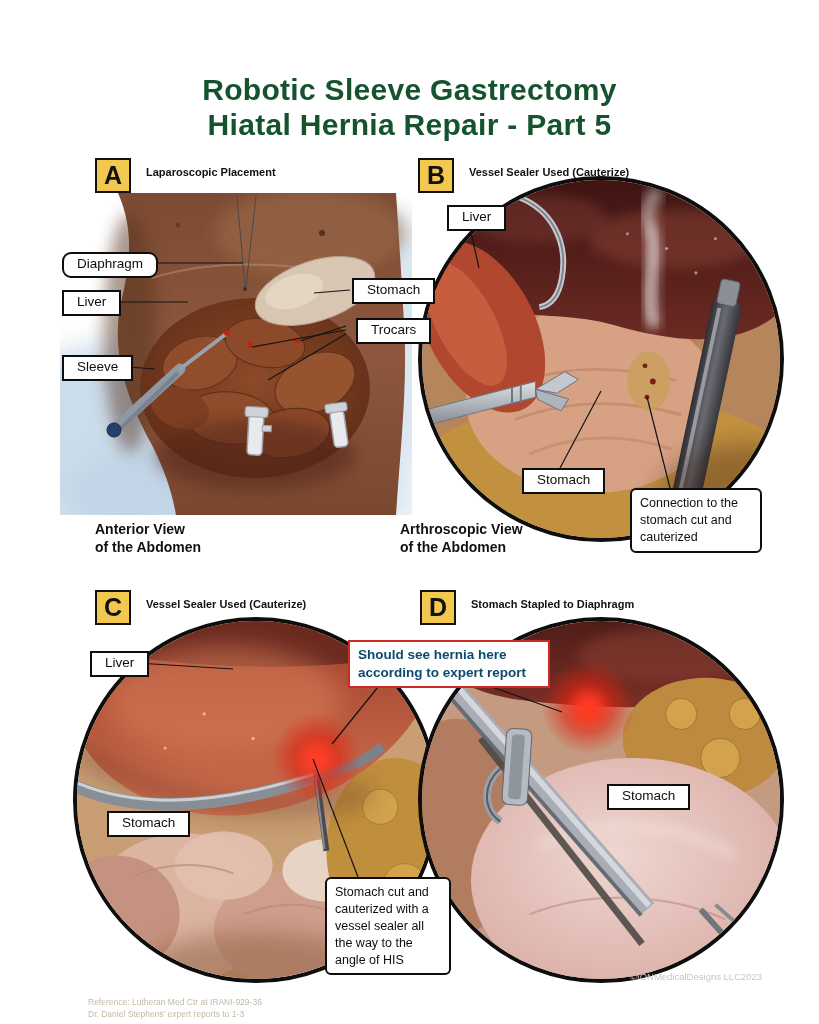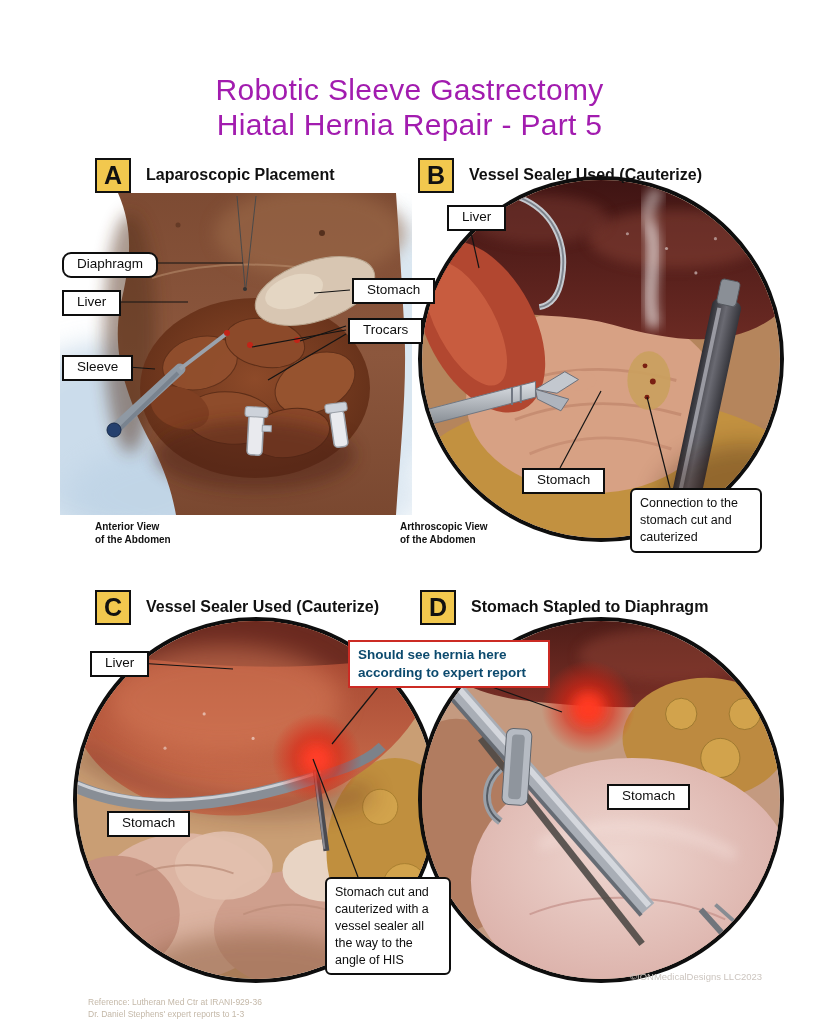--- a/index.html
+++ b/index.html
@@ -1,24 +1,24 @@
 <!DOCTYPE html>
 <html><head>
 <meta charset="utf-8">
 <style>
   html,body{margin:0;padding:0;background:#fff;}
   #page{position:relative;width:819px;height:1024px;background:#ffffff;overflow:hidden;
         font-family:"Liberation Sans",sans-serif;color:#111;}
   .title{position:absolute;left:0;right:0;top:72px;text-align:center;
-         font-weight:normal;font-size:30px;line-height:35px;color:#a21caf;letter-spacing:.3px;}
+         font-weight:bold;font-size:30px;line-height:35px;color:#14532d;letter-spacing:.3px;}
   .badge{position:absolute;width:32px;height:31px;background:#F2C84E;border:2.5px solid #111;
          display:flex;align-items:center;justify-content:center;
          font-weight:bold;font-size:25px;z-index:4;}
-  .phead{position:absolute;font-weight:bold;font-size:16px;z-index:4;white-space:nowrap;}
-  .caption{position:absolute;font-weight:bold;font-size:10px;line-height:1.3;z-index:6;}
+  .phead{position:absolute;font-weight:bold;font-size:11px;z-index:4;white-space:nowrap;}
+  .caption{position:absolute;font-weight:bold;font-size:14px;line-height:1.3;z-index:6;}
   .scope{position:absolute;width:366px;height:366px;border:4px solid #0e0e0e;border-radius:50%;
          overflow:hidden;box-sizing:border-box;z-index:2;
          box-shadow:inset 0 0 42px rgba(40,10,5,.38);}
   .scope svg{display:block;width:100%;height:100%;}
   .illus{position:absolute;z-index:1;}
   .lbl{position:absolute;background:#fff;border:2px solid #0e0e0e;color:#0e0e0e;
        font-size:13.5px;line-height:1.25;padding:2px 13px 3px;white-space:nowrap;z-index:6;}
   .lbl.wrap{white-space:normal;font-size:12.5px;line-height:1.35;padding:5px 8px;border-radius:6px;}
   .alert{position:absolute;background:#fff;border:2.5px solid #CC2B24;color:#0c4a6e;
          font-weight:bold;font-size:13.5px;line-height:1.32;padding:4px 8px;z-index:6;width:182px;}
@@ -282,21 +282,21 @@
       <line x1="358" y1="877" x2="313" y2="759"></line>
       <line x1="378" y1="687" x2="332" y2="744"></line>
       <line x1="492" y1="687" x2="562" y2="712"></line>
     </g>
   </svg>
 
   <div class="lbl" style="left:62px;top:252px;border-radius:9px;">Diaphragm</div>
   <div class="lbl" style="left:62px;top:290px;">Liver</div>
   <div class="lbl" style="left:62px;top:355px;">Sleeve</div>
   <div class="lbl" style="left:352px;top:278px;">Stomach</div>
-  <div class="lbl" style="left:348px;top:318px;">Trocars</div>
+  <div class="lbl" style="left:356px;top:318px;">Trocars</div>
   <div class="caption" style="left:95px;top:520px;">
     <div>Anterior View</div>
     <div>of the Abdomen</div>
   </div>
 
   <div class="lbl" style="left:447px;top:205px;">Liver</div>
   <div class="lbl" style="left:522px;top:468px;">Stomach</div>
   <div class="lbl wrap" style="left:630px;top:488px;width:112px;">Connection to the stomach cut and cauterized</div>
   <div class="caption" style="left:400px;top:520px;">
     <div>Arthroscopic View</div>

